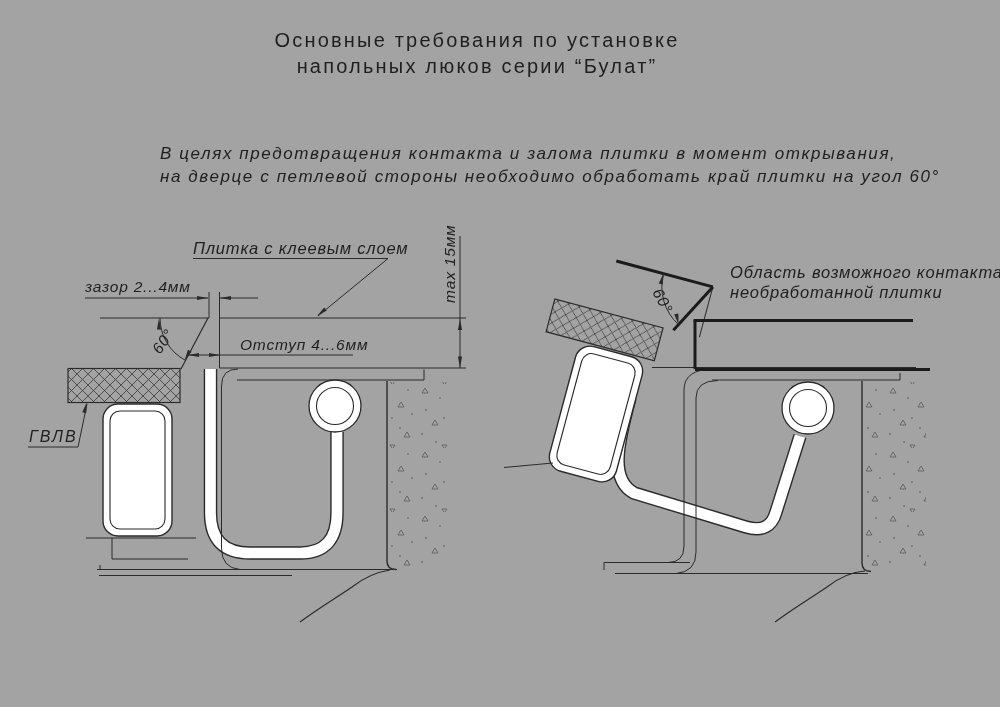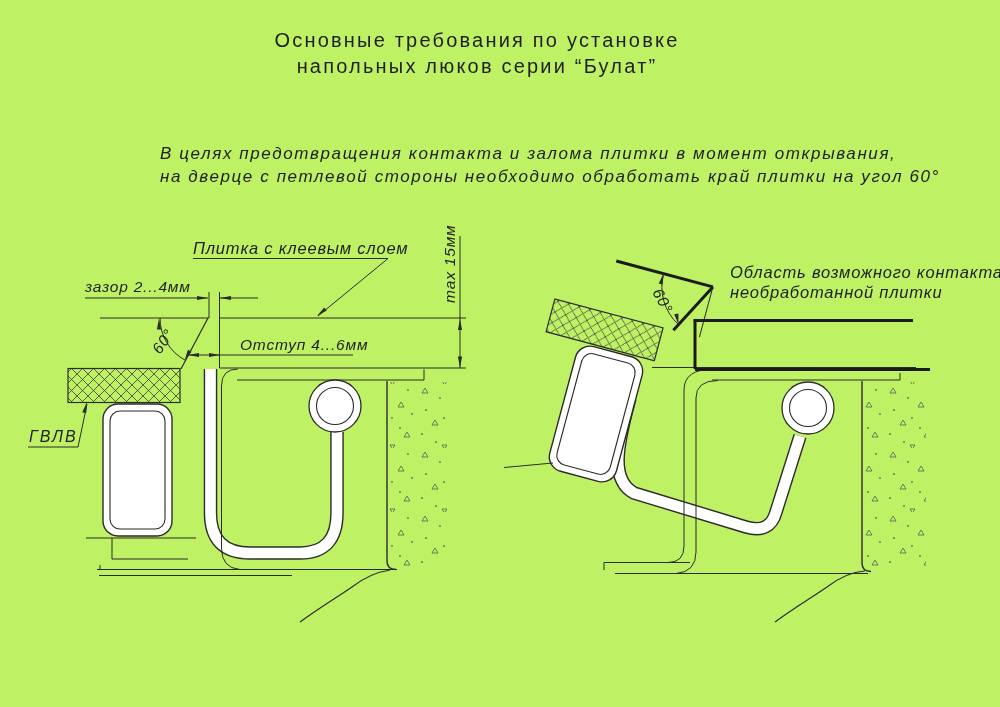--- a/index.html
+++ b/index.html
@@ -1,16 +1,16 @@
 <!DOCTYPE html>
 <html><head>
 <meta charset="utf-8">
 <style>
   html,body{margin:0;padding:0;background:#ffffff;}
-  .sheet{width:1000px;height:707px;position:relative;background:#bef264;overflow:hidden;
+  .sheet{width:1000px;height:707px;position:relative;background:#a3a3a3;overflow:hidden;
          font-family:"Liberation Sans",sans-serif;}
   svg{display:block;}
   svg *{vector-effect:none;}
   .ln{stroke:#2b2b2b;fill:none;stroke-width:1.2;}
   .ln-thin{stroke:#2b2b2b;fill:none;stroke-width:1;}
   .ln-med{stroke:#2b2b2b;fill:none;stroke-width:1.4;}
   .ln-thick{stroke:#1b1b1b;fill:none;stroke-width:3;}
   .white-core{stroke:#ffffff;fill:none;}
   .arrow{fill:#2b2b2b;stroke:none;}
   .t{fill:#1f1f1f;stroke:none;}

